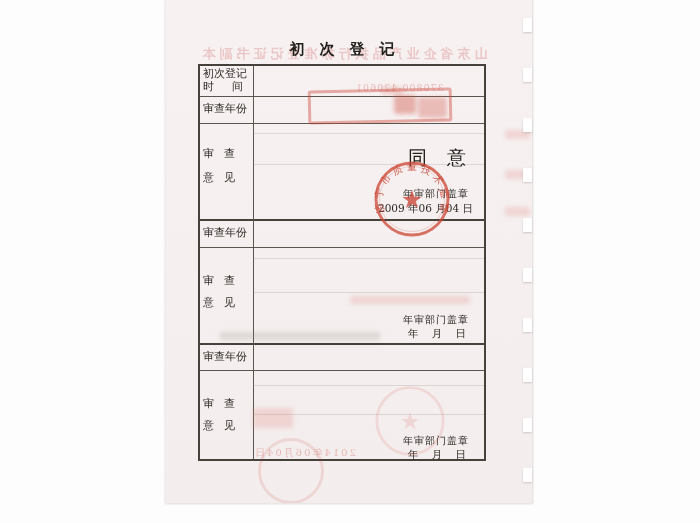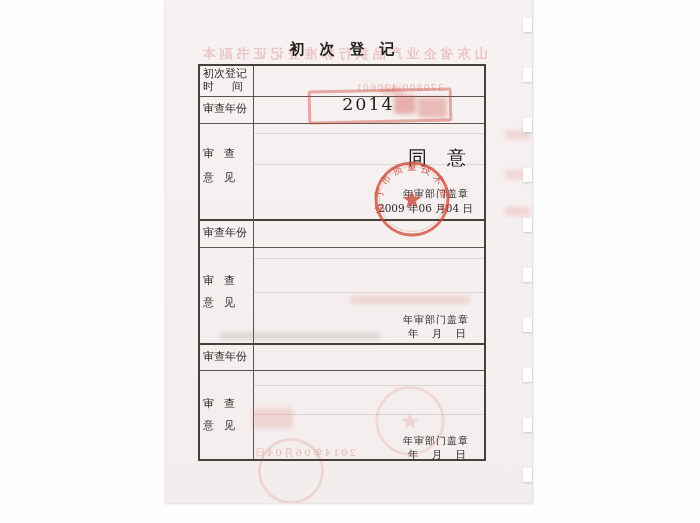--- a/index.html
+++ b/index.html
@@ -75,21 +75,20 @@
     <div class="guide" style="top:164px"></div>
     <div class="guide" style="top:258px"></div>
     <div class="guide" style="top:292px"></div>
     <div class="guide" style="top:385px"></div>
     <div class="guide" style="top:414px"></div>
 
     <div class="lab" style="left:38px;top:66px">初次登记</div>
     <div class="lab sp18" style="left:38px;top:79px">时间</div>
 
     <div class="lab" style="left:38px;top:101px">审查年份</div>
-    <div class="val-year">2014</div>
 
     <div class="redrect"></div>
     <div class="blob" style="left:229px;top:95px;width:22px;height:19px"></div>
     <div class="blob" style="left:253px;top:97px;width:29px;height:21px;opacity:.8"></div>
     <div class="blob" style="left:216px;top:87px;width:22px;height:8px;opacity:.5"></div>
 
     <div class="lab sp10" style="left:38px;top:146px">审查</div>
     <div class="lab sp10" style="left:38px;top:170px">意见</div>
     <div class="val-opinion">同意</div>
     <div class="caption" style="top:187px">年审部门盖章</div>

